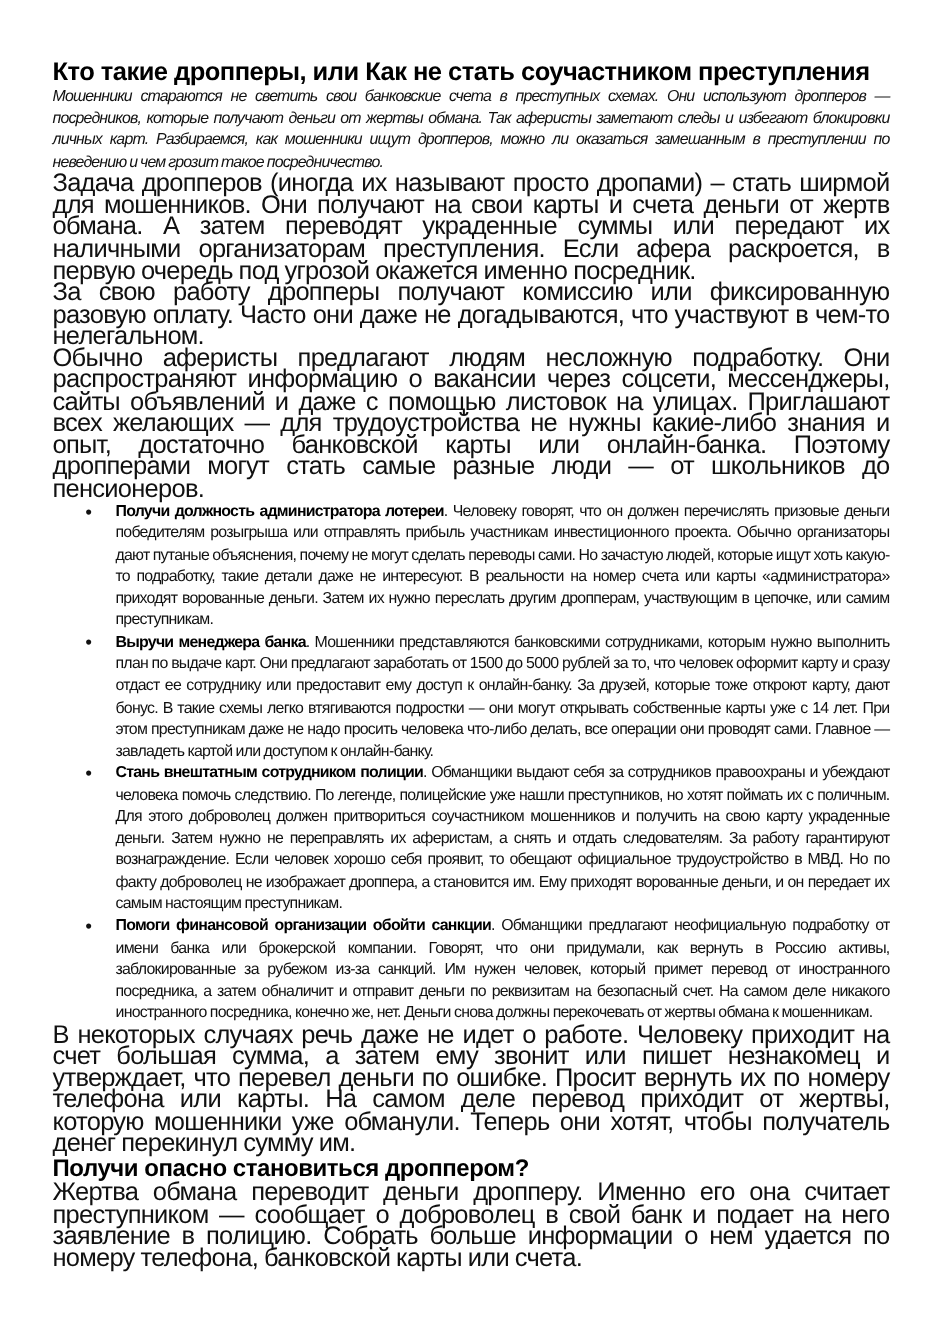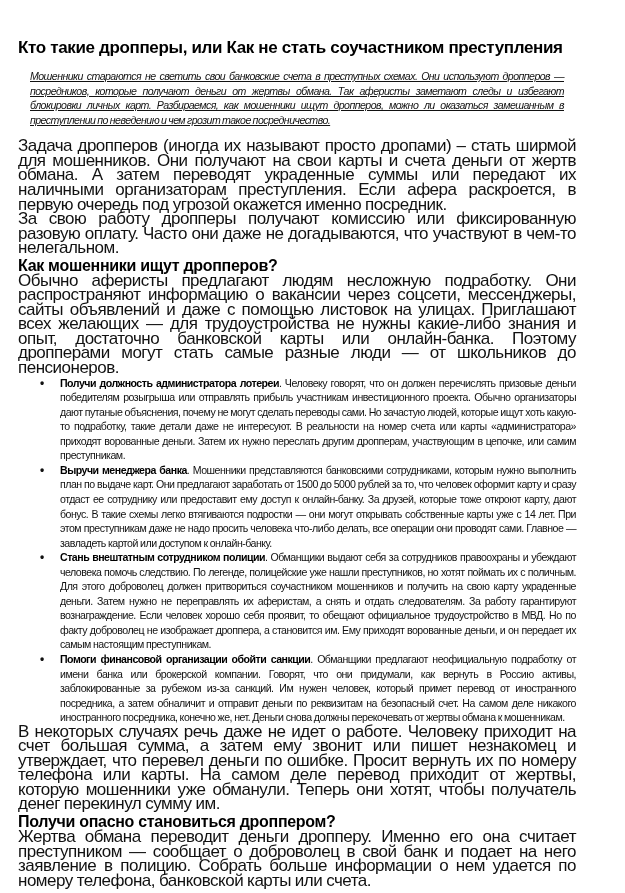--- a/index.html
+++ b/index.html
@@ -1,36 +1,36 @@
 <!DOCTYPE html>
 <html><head>
 <meta charset="utf-8">
 <style>
   html, body { margin: 0; padding: 0; background: #ffffff; }
   body { width: 625px; height: 893px; overflow: hidden; position: relative; }
   .page {
-    position: absolute; left: 18px; top: 38px; width: 558px;
+    position: absolute; left: 35px; top: 38px; width: 558px;
     font-family: "Liberation Sans", sans-serif;
     color: #111;
   }
   .h1 {
     font-family: "Liberation Sans", sans-serif;
     font-weight: bold; font-size: 17px; line-height: 19px;
     letter-spacing: -0.35px; margin: 0; color: #000;
     white-space: nowrap;
   }
   .h2 {
     font-weight: bold; font-size: 16px; line-height: 17px;
     letter-spacing: -0.3px; margin: 1px 0 0 0; color: #000;
     white-space: nowrap;
   }
   .lead {
     font-style: italic; font-size: 10.6px; line-height: 14.6px;
-    letter-spacing: -0.55px; word-spacing: -0.5px; margin: 12px;
-    text-align: justify; color: #111; text-decoration: underline;
+    letter-spacing: -0.55px; word-spacing: -0.5px; margin: 0;
+    text-align: justify; color: #111;
   }
   p.body {
     font-size: 17px; line-height: 14.55px; margin: 0;
     letter-spacing: -0.5px; word-spacing: -0.3px;
     text-align: justify; color: #111;
   }
   ul.legends { list-style: none; margin: 0; padding: 0; }
   ul.legends li {
     position: relative; padding-left: 42px;
     font-size: 10.6px; line-height: 14.55px;
@@ -47,21 +47,20 @@
 
 <div class="page">
 
   <h1 class="h1">Кто такие дропперы, или Как не стать соучастником преступления</h1>
 
   <p class="lead">Мошенники стараются не светить свои банковские счета в преступных схемах. Они используют дропперов — посредников, которые получают деньги от жертвы обмана. Так аферисты заметают следы и избегают блокировки личных карт. Разбираемся, как мошенники ищут дропперов, можно ли оказаться замешанным в преступлении по неведению и чем грозит такое посредничество.</p>
 
   <p class="body">Задача дропперов (иногда их называют просто дропами) – стать ширмой для мошенников. Они получают на свои карты и счета деньги от жертв обмана. А затем переводят украденные суммы или передают их наличными организаторам преступления. Если афера раскроется, в первую очередь под угрозой окажется именно посредник.</p>
   <p class="body">За свою работу дропперы получают комиссию или фиксированную разовую оплату. Часто они даже не догадываются, что участвуют в чем-то нелегальном.</p>
 
-  <h2 class="h2">Как мошенники ищут дропперов?</h2>
 
   <p class="body">Обычно аферисты предлагают людям несложную подработку. Они распространяют информацию о вакансии через соцсети, мессенджеры, сайты объявлений и даже с помощью листовок на улицах. Приглашают всех желающих — для трудоустройства не нужны какие-либо знания и опыт, достаточно банковской карты или онлайн-банка. Поэтому дропперами могут стать самые разные люди — от школьников до пенсионеров.</p>
 
   <ul class="legends">
     <li>
       <span class="bullet">•</span>
       <span class="lead-bold">Получи должность администратора лотереи</span><span>. Человеку говорят, что он должен перечислять призовые деньги победителям розыгрыша или отправлять прибыль участникам инвестиционного проекта. Обычно организаторы дают путаные объяснения, почему не могут сделать переводы сами. Но зачастую людей, которые ищут хоть какую-то подработку, такие детали даже не интересуют. В реальности на номер счета или карты «администратора» приходят ворованные деньги. Затем их нужно переслать другим дропперам, участвующим в цепочке, или самим преступникам.</span>
     </li>
     <li>
       <span class="bullet">•</span>

